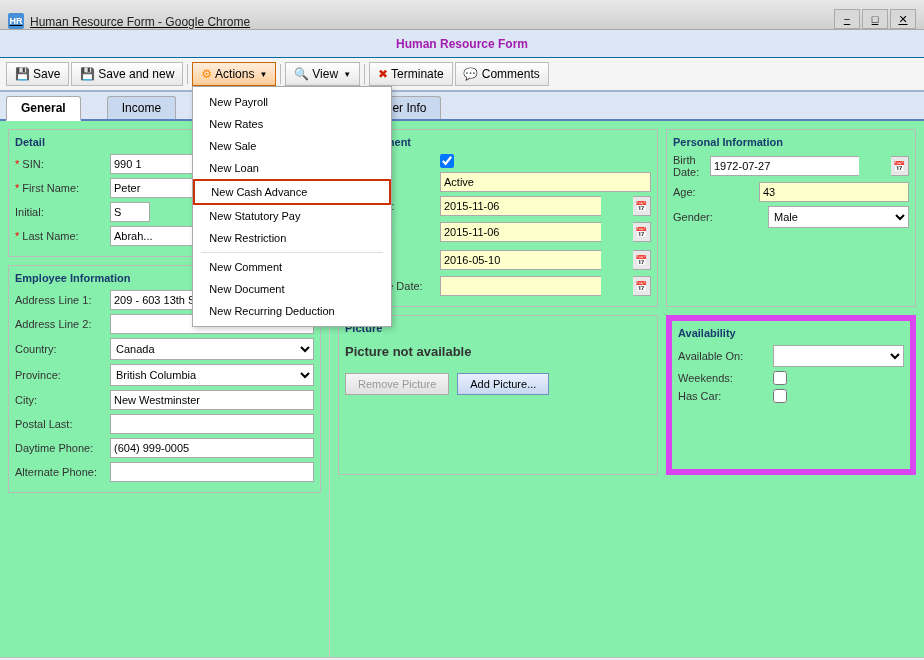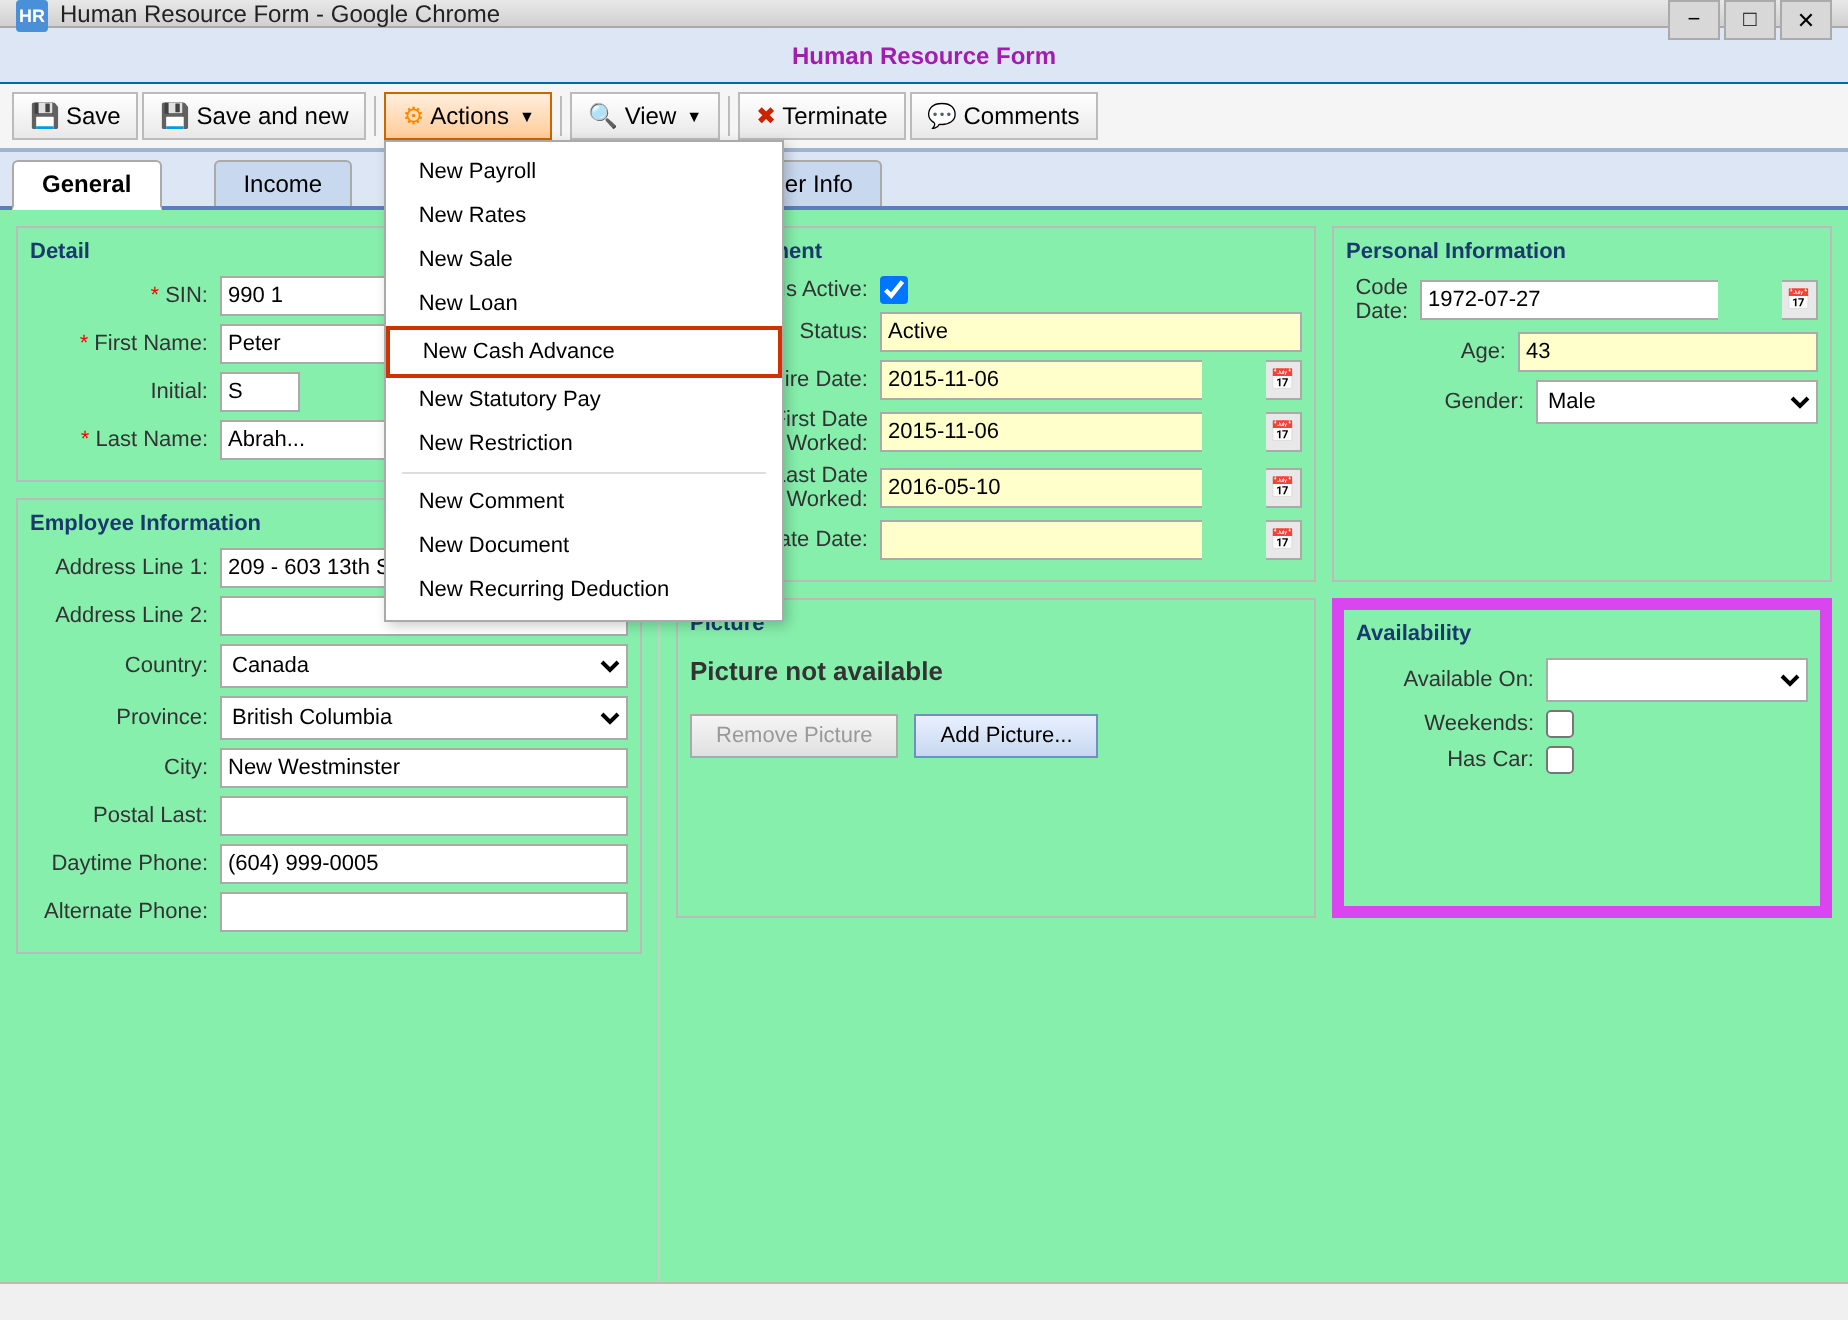--- a/index.html
+++ b/index.html
@@ -1,25 +1,26 @@
 <!DOCTYPE html>
 <html><head>
   <meta charset="utf-8">
   <style>
     * { box-sizing: border-box; margin: 0; padding: 0; font-family: 'Segoe UI', Tahoma, Geneva, Verdana, sans-serif; font-size: 12px; }
     body { background: #f0f0f0; width: 924px; height: 660px; overflow: hidden; }
     
     .title-bar {
       background: linear-gradient(to bottom, #e8e8e8, #d0d0d0);
-      height: 14px;
-      display: flex;
-      align-items: flex-start;
+      height: 30px;
+      display: flex;
+      align-items: flex-end;
       padding: 0 8px;
       border-bottom: 1px solid #aaa;
       gap: 6px;
+      text-decoration: underline;
     }
     .title-bar-icon { width: 16px; height: 16px; background: #4a90d9; border-radius: 2px; display: flex; align-items: center; justify-content: center; color: white; font-size: 9px; font-weight: bold; }
     .title-bar-text { flex: 1; font-size: 12px; color: #222; }
     .title-bar-btns { display: flex; gap: 2px; }
     .title-btn { width: 26px; height: 20px; background: #d8d8d8; border: 1px solid #aaa; display: flex; align-items: center; justify-content: center; cursor: pointer; font-size: 11px; }
 
     .app-header {
       background: #dce6f5;
       padding: 6px 10px;
       font-weight: bold;
@@ -91,21 +92,20 @@
     }
     .form-row {
       display: flex;
       align-items: center;
       margin-bottom: 4px;
     }
     .form-label {
       width: 95px;
       color: #333;
       font-size: 11px;
-      text-align: right;
       padding-right: 6px;
     }
     .form-label.required::before {
       content: '* ';
       color: red;
     }
     .form-input {
       flex: 1;
       height: 20px;
       border: 1px solid #aaa;
@@ -434,21 +434,21 @@
           <div class="input-with-btn">
             <input class="form-input yellow" type="text" value="" style="border-right: none;">
             <div class="input-cal-btn">📅</div>
           </div>
         </div>
       </div>
 
       <div class="personal-box">
         <div class="section-title">Personal Information</div>
         <div class="form-row">
-          <span class="form-label">Code Date:</span>
+          <span class="form-label">Birth Date:</span>
           <div class="input-with-btn">
             <input class="form-input" type="text" value="1972-07-27" style="border-right: none;">
             <div class="input-cal-btn">📅</div>
           </div>
         </div>
         <div class="form-row">
           <span class="form-label">Age:</span>
           <input class="form-input yellow" type="text" value="43" style="">
         </div>
         <div class="form-row">

